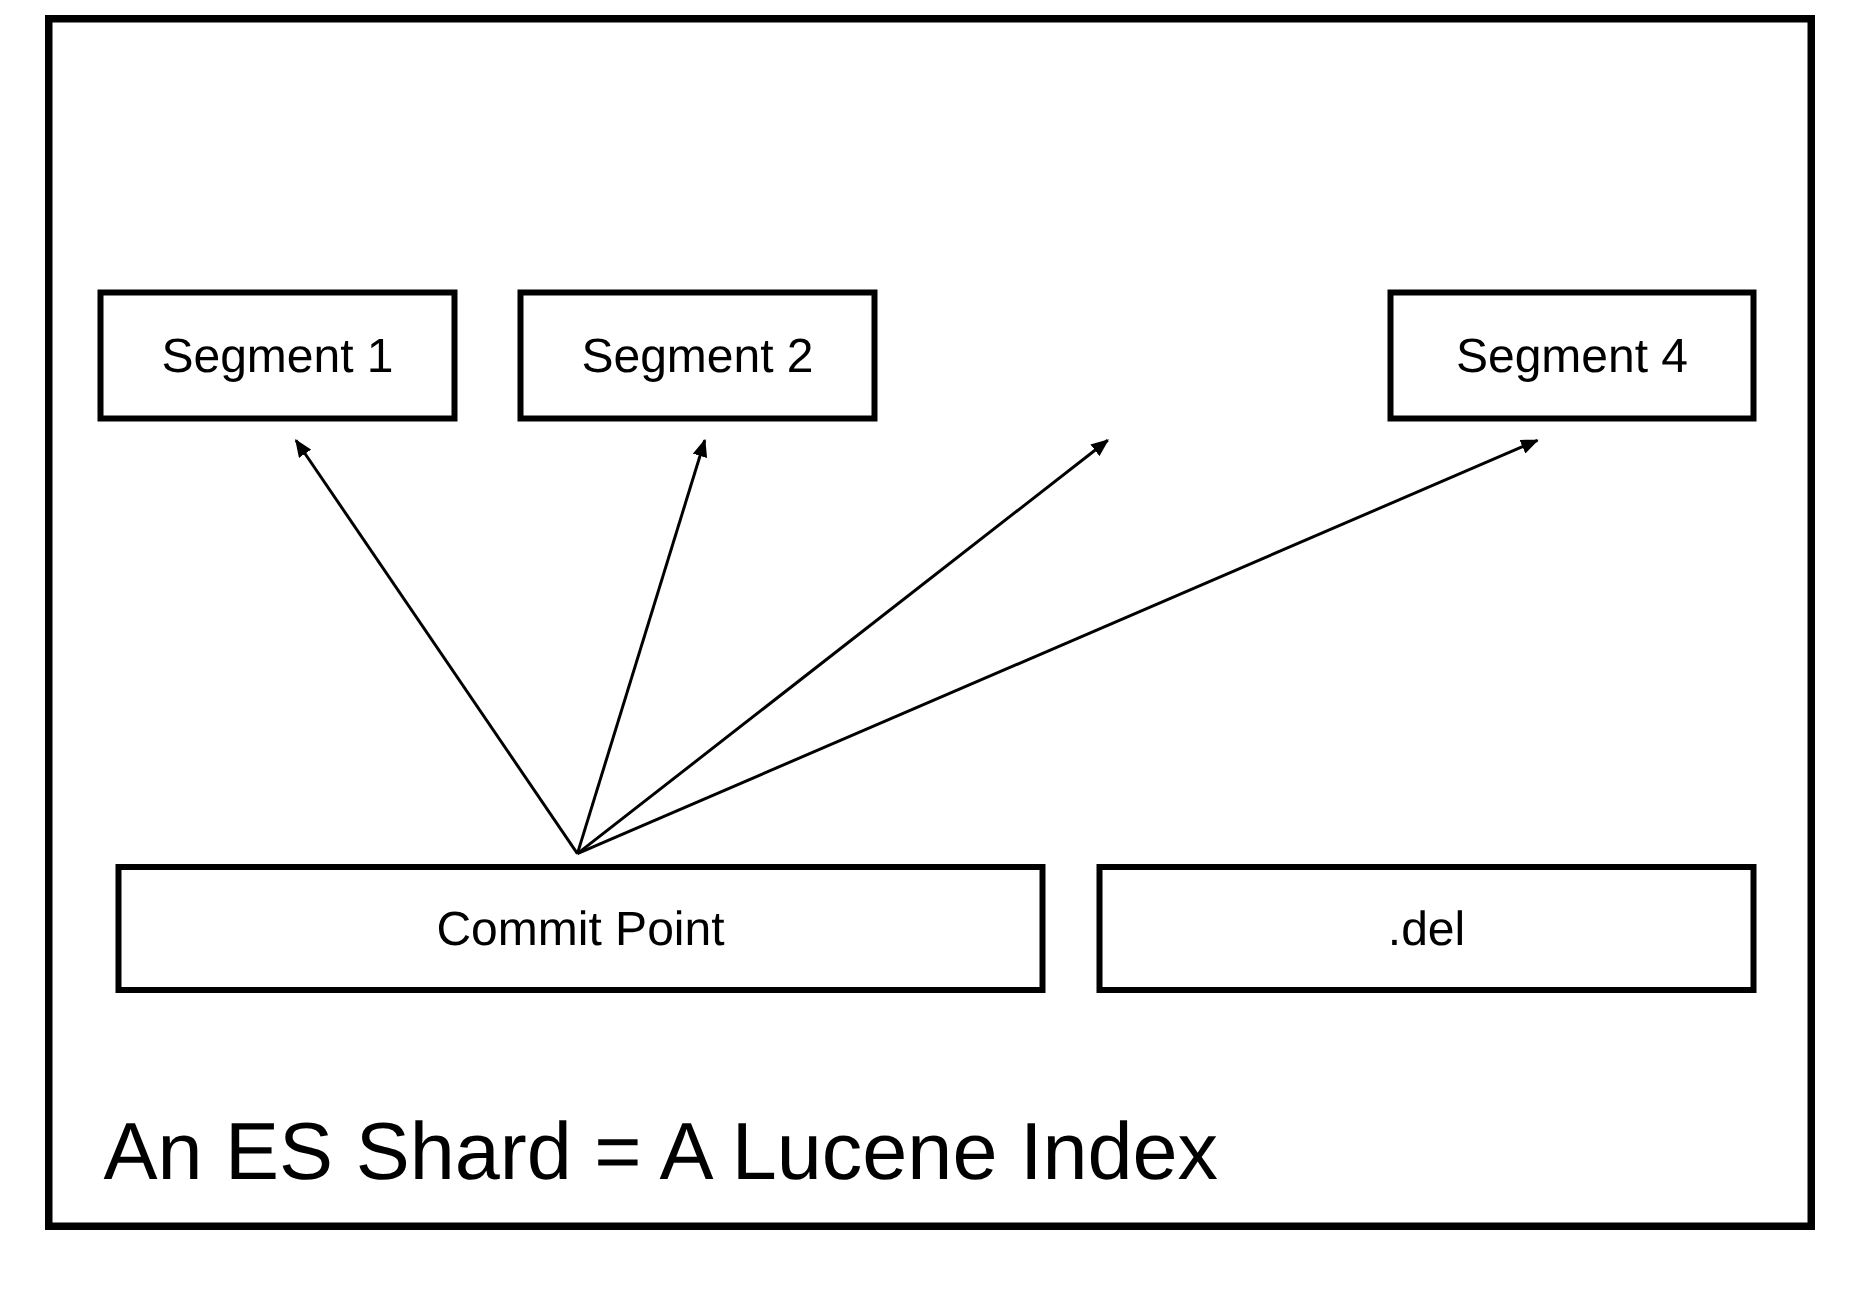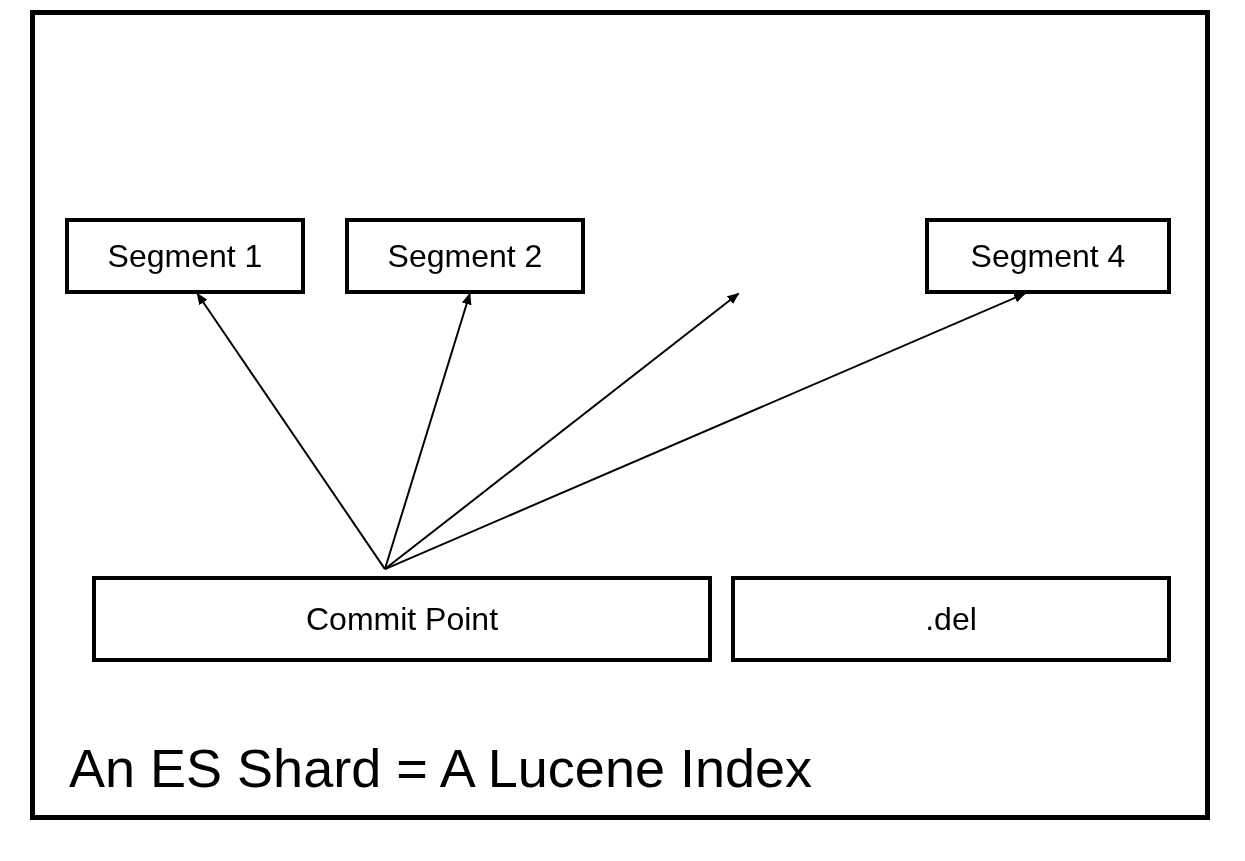--- a/index.html
+++ b/index.html
@@ -28,29 +28,29 @@
       border: 4px solid #000000;
       background: #ffffff;
       display: flex;
       align-items: center;
       justify-content: center;
       font-size: 32px;
       color: #000000;
     }
     .segment-box {
       width: 240px;
-      height: 76px;
-      top: 203px;
+      height: 88px;
+      top: 178px;
     }
     #seg1 { left: 30px; }
     #seg2 { left: 310px; }
     #seg3 { left: 598px; }
     #seg4 { left: 890px; width: 246px; text-align: right; }
     .commit-box {
-      left: 57px;
+      left: 42px;
       top: 561px;
       width: 620px;
       height: 86px;
     }
     .del-box {
       left: 696px;
       top: 561px;
       width: 440px;
       height: 86px;
     }

